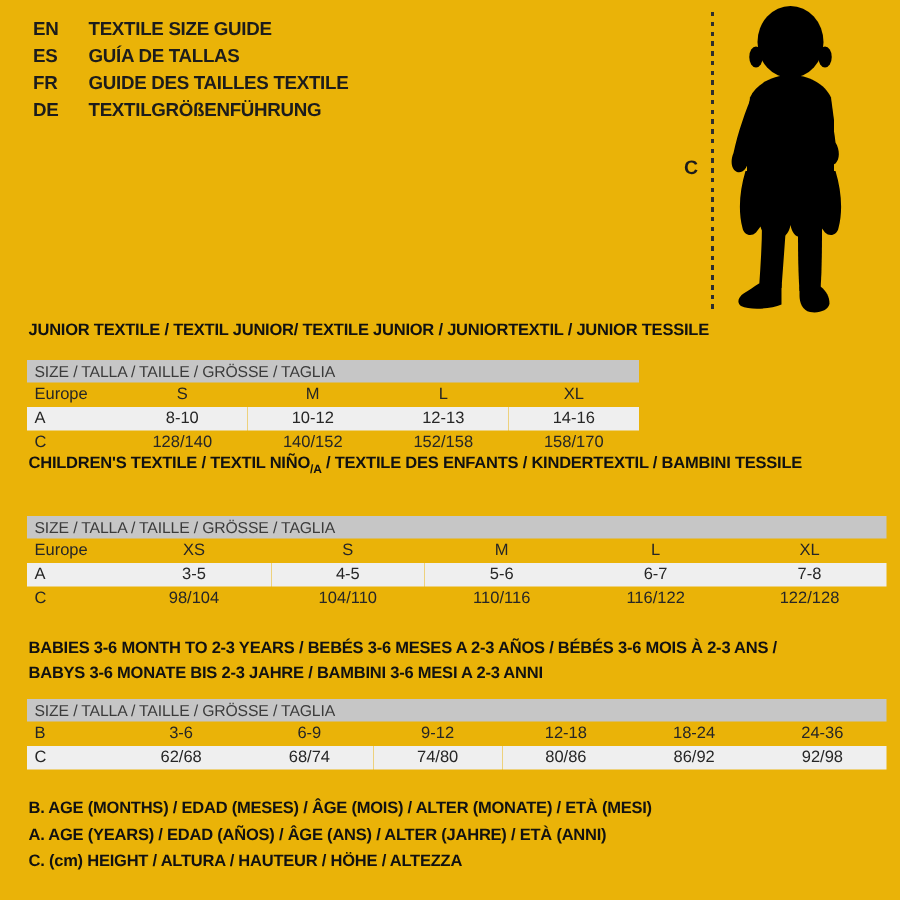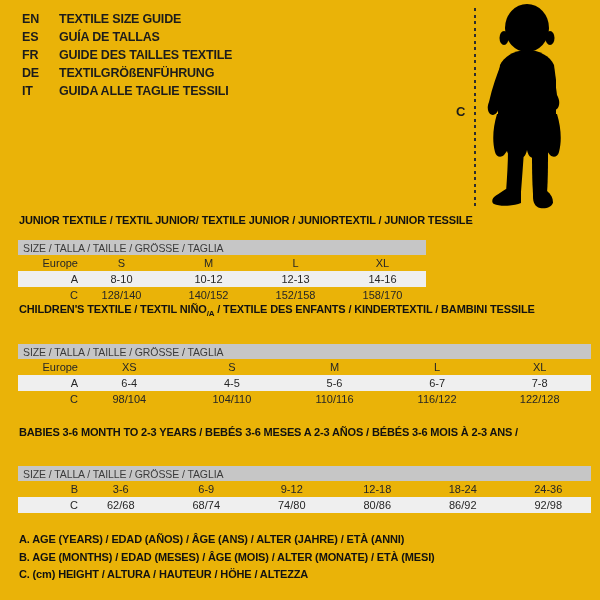--- a/index.html
+++ b/index.html
@@ -23,21 +23,21 @@
     position:absolute;left:19px;font-weight:bold;font-size:11px;line-height:17px;
     letter-spacing:-0.15px;color:#111;white-space:nowrap;
   }
   .sec-title sub{font-size:8px;}
   
   table.sizes{
     position:absolute;border-collapse:collapse;table-layout:fixed;
     font-size:11px;color:#262626;
   }
   table.sizes td{height:16px;padding:0;text-align:center;white-space:nowrap;overflow:hidden;}
-  table.sizes td.lbl{text-align:right;padding-left:5px;}
+  table.sizes td.lbl{text-align:left;padding-left:5px;}
   table.sizes tr.bar td{
     background:#c6c6c6;color:#3b3b3b;font-size:10.5px;height:15px;
     text-align:left;padding-left:5px;letter-spacing:-0.1px;
   }
   table.sizes tr.alt td{background:#efefef;}
   #t-junior{left:18px;top:240px;width:408px;}
   #t-children{left:18px;top:344px;width:573px;}
   #t-babies{left:18px;top:466px;width:573px;}
   #title-junior{top:212px;}
   #title-children{top:301px;}
@@ -60,24 +60,20 @@
       <span class="lang-code">ES</span>
       <span class="lang-title">GUÍA DE TALLAS</span>
     </div>
     <div class="lang-row">
       <span class="lang-code">FR</span>
       <span class="lang-title">GUIDE DES TAILLES TEXTILE</span>
     </div>
     <div class="lang-row">
       <span class="lang-code">DE</span>
       <span class="lang-title">TEXTILGRÖßENFÜHRUNG</span>
-    </div>
-    <div class="lang-row">
-      <span class="lang-code">IT</span>
-      <span class="lang-title">GUIDA ALLE TAGLIE TESSILI</span>
     </div>
   </div>
 
   <span class="c-label">C</span>
   <div class="measure-line"></div>
   <svg class="baby-svg" width="110" height="210" viewBox="0 0 110 210" aria-hidden="true">
     <g fill="#000000">
       <ellipse cx="40" cy="26" rx="22" ry="24"></ellipse>
       <ellipse cx="17" cy="36" rx="4.5" ry="7"></ellipse>
       <ellipse cx="63" cy="36" rx="4.5" ry="7"></ellipse>
@@ -146,39 +142,40 @@
     <tr>
       <td class="lbl">Europe</td>
       <td>XS</td>
       <td>S</td>
       <td>M</td>
       <td>L</td>
       <td>XL</td>
     </tr>
     <tr class="alt">
       <td class="lbl">A</td>
-      <td>6-4</td>
+      <td>3-5</td>
       <td>4-5</td>
       <td>5-6</td>
       <td>6-7</td>
       <td>7-8</td>
     </tr>
     <tr>
       <td class="lbl">C</td>
       <td>98/104</td>
       <td>104/110</td>
       <td>110/116</td>
       <td>116/122</td>
       <td>122/128</td>
     </tr>
   </tbody>
     </table>
 
   <div class="sec-title" id="title-babies">
     <div>BABIES 3-6 MONTH TO 2-3 YEARS / BEBÉS 3-6 MESES A 2-3 AÑOS / BÉBÉS 3-6 MOIS À 2-3 ANS /</div>
+    <div>BABYS 3-6 MONATE BIS 2-3 JAHRE / BAMBINI 3-6 MESI A 2-3 ANNI</div>
   </div>
   <table class="sizes" id="t-babies">
     <colgroup>
         <col style="width:60px">
         <col>
         <col>
         <col>
         <col>
         <col>
         <col>
@@ -202,18 +199,18 @@
       <td>68/74</td>
       <td>74/80</td>
       <td>80/86</td>
       <td>86/92</td>
       <td>92/98</td>
     </tr>
   </tbody>
     </table>
 
   <div class="legend">
+    <div>B. AGE (MONTHS) / EDAD (MESES) / ÂGE (MOIS) / ALTER (MONATE) / ETÀ (MESI)</div>
     <div>A. AGE (YEARS) / EDAD (AÑOS) / ÂGE (ANS) / ALTER (JAHRE) / ETÀ (ANNI)</div>
-    <div>B. AGE (MONTHS) / EDAD (MESES) / ÂGE (MOIS) / ALTER (MONATE) / ETÀ (MESI)</div>
     <div>C. (cm) HEIGHT / ALTURA / HAUTEUR / HÖHE / ALTEZZA</div>
   </div>
 
 </div>
 
 </body></html>

